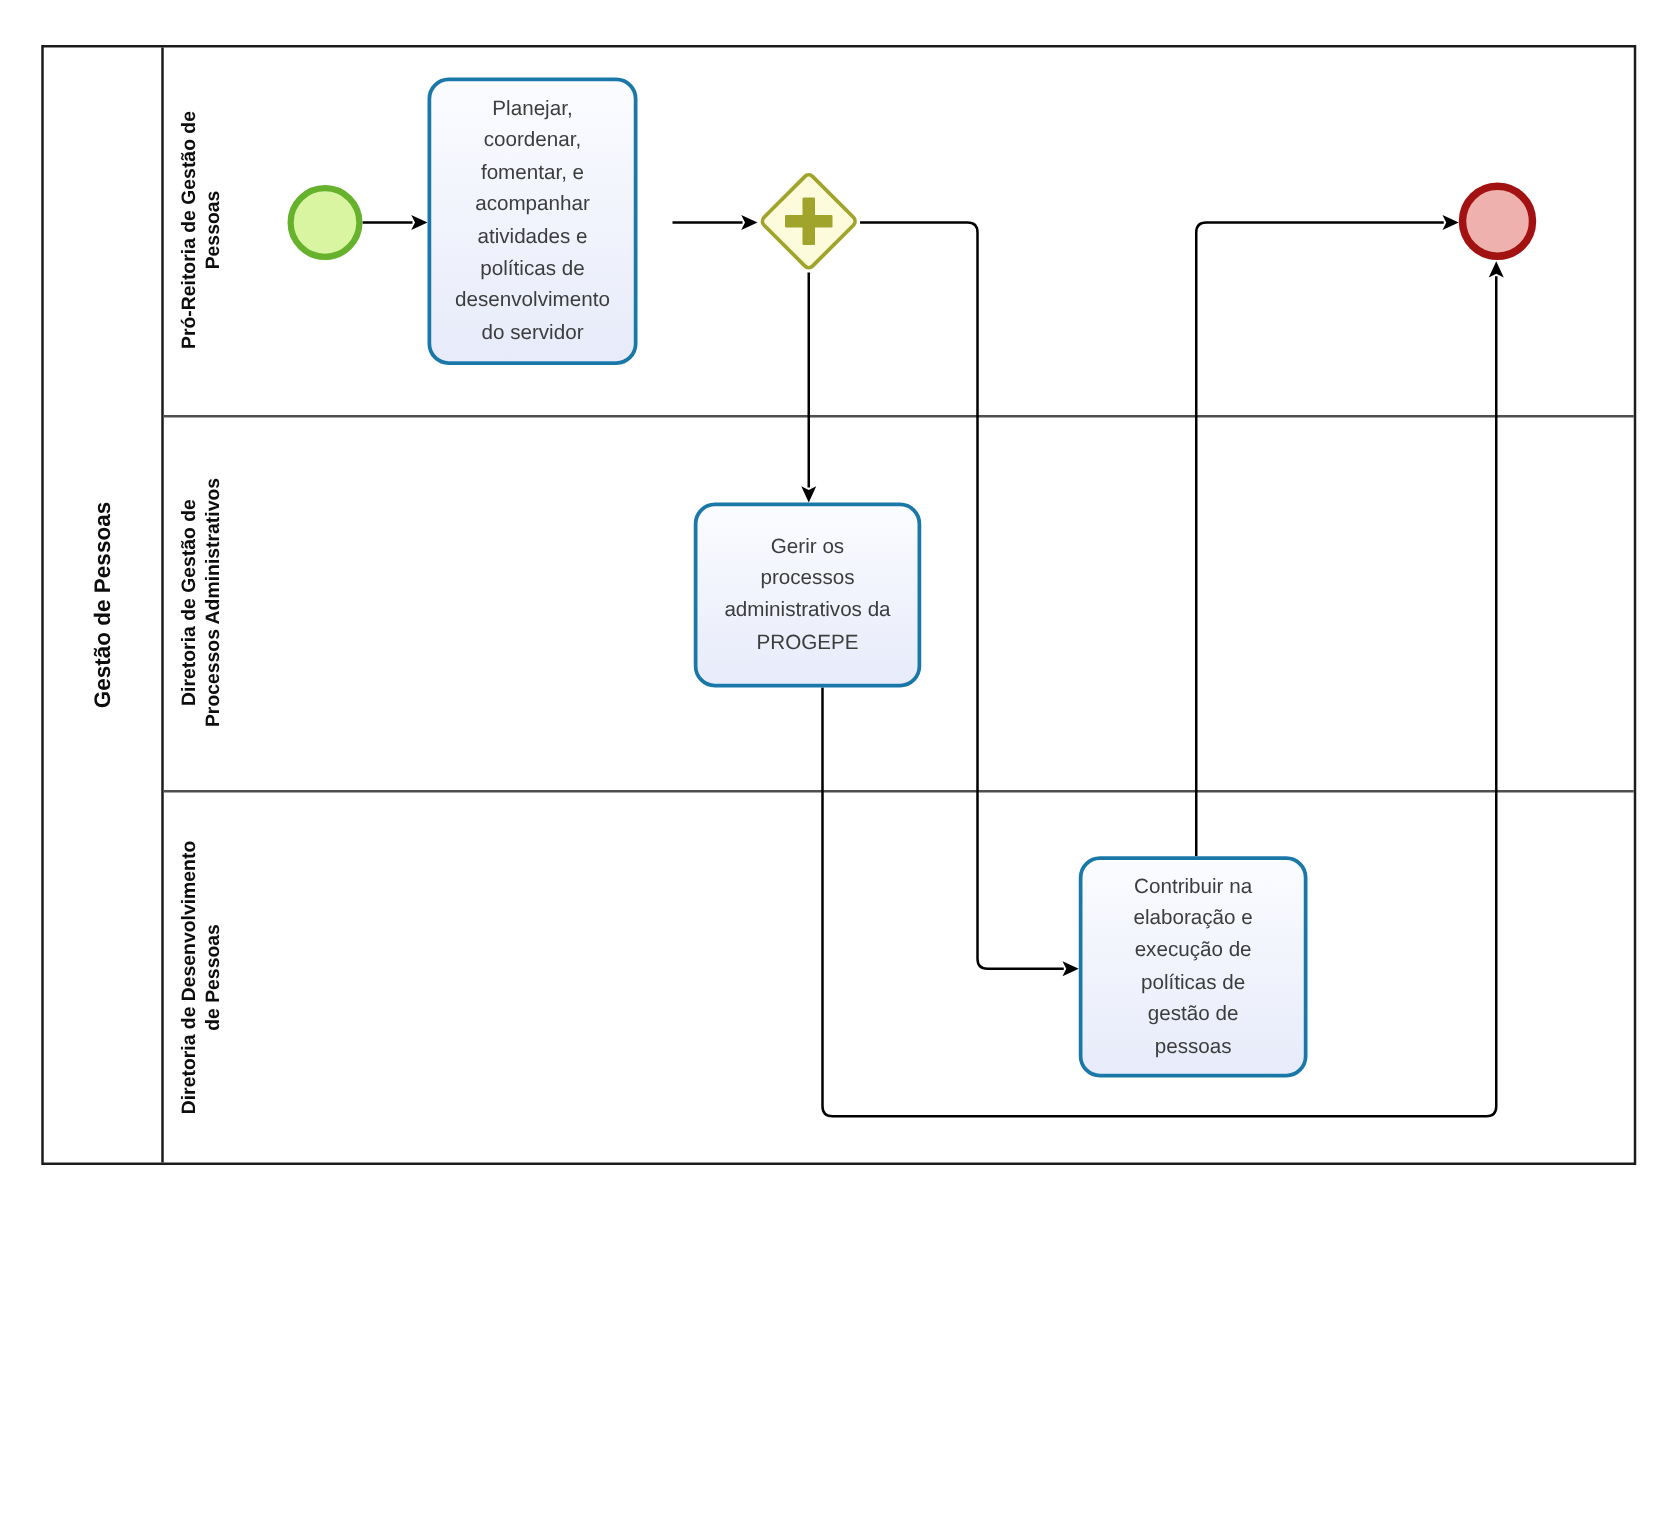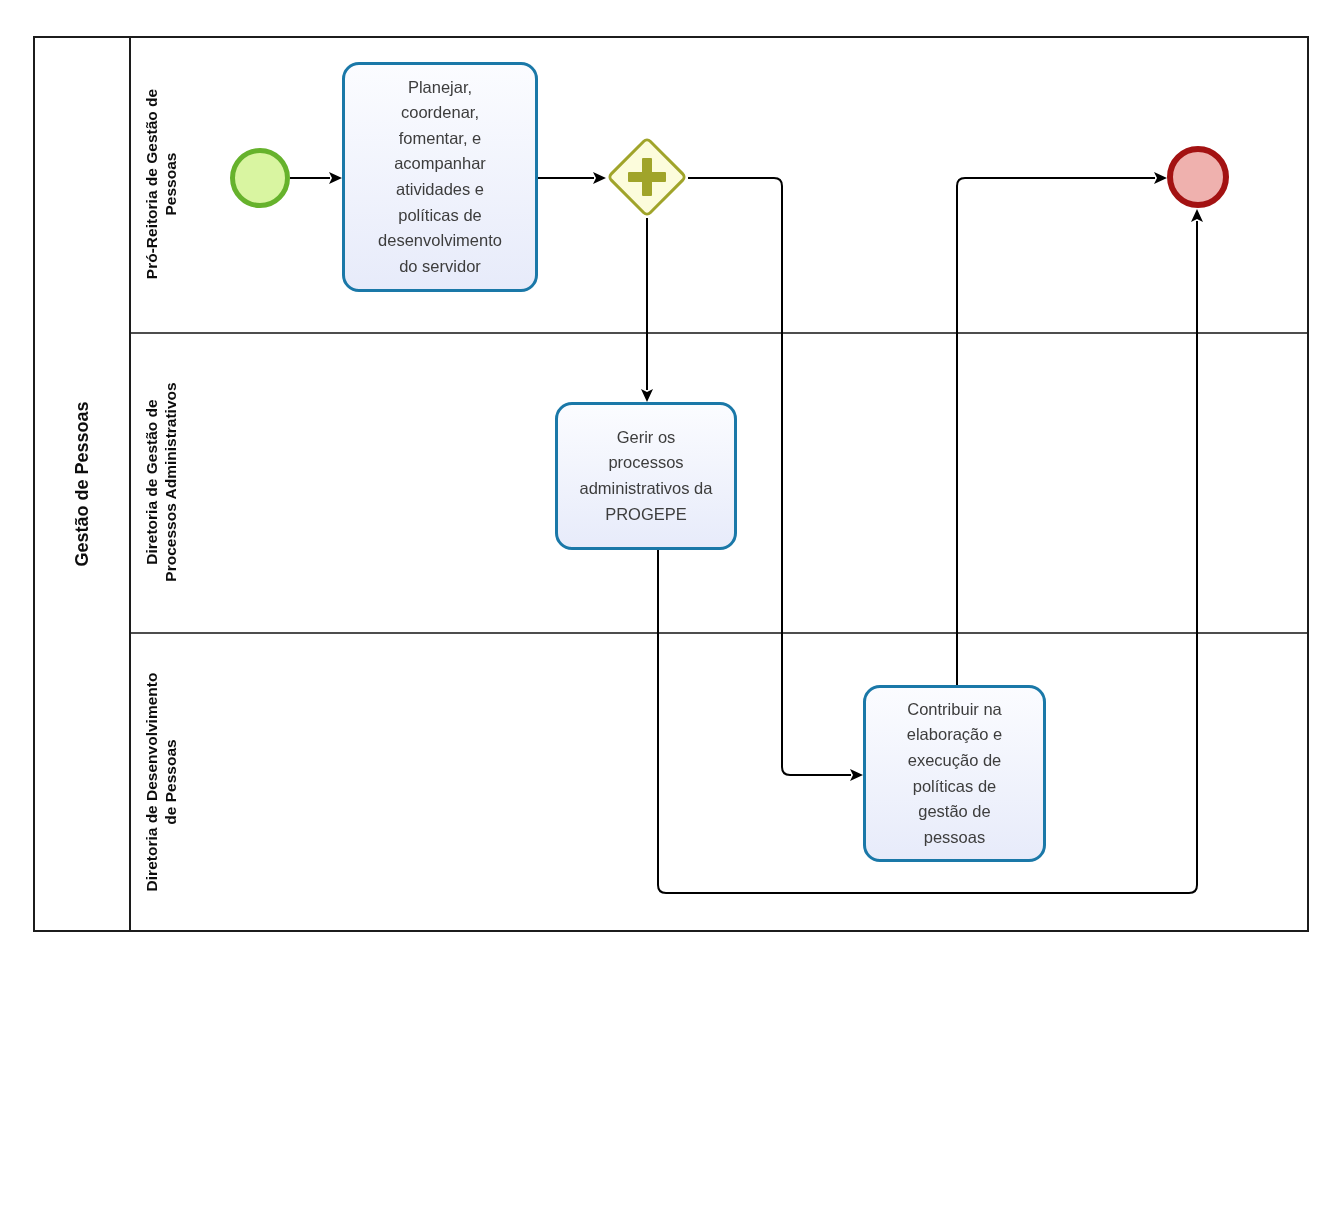--- a/index.html
+++ b/index.html
@@ -27,21 +27,21 @@
   .lane-label{height:60px;transform:rotate(-90deg);font-size:15.5px;}
   .lane-label.l1{width:230px;left:46px;top:154px;}
   .lane-label.l2{width:230px;left:46px;top:452px;}
   .lane-label.l3{width:240px;left:41px;top:752px;}
 
   
   .task{position:absolute;border:3.5px solid var(--task_border);border-radius:17px;
     background:linear-gradient(var(--task_fill_top),var(--task_fill_bottom));
     display:flex;align-items:center;justify-content:center;text-align:center;
     font-size:16.5px;line-height:1.55;color:var(--task_text);}
-  .task.t1{left:342px;top:62px;width:196px;height:230px;padding:0 22px;}
+  .task.t1{left:342px;top:62px;width:168px;height:230px;padding:0 22px;}
   .task.t2{left:555px;top:402px;width:182px;height:148px;padding:0 21px;}
   .task.t3{left:863px;top:685px;width:183px;height:177px;padding:0 25px;}
 
   .event{position:absolute;border-radius:50%;}
   .event.start{left:230px;top:148px;width:60px;height:60px;border:5px solid var(--start_border);background:var(--start_fill);}
   .event.end{left:1167px;top:146px;width:62px;height:62px;border:6px solid var(--end_border);background:var(--end_fill);}
 
   .gateway{position:absolute;left:618px;top:148px;width:58px;height:58px;transform:rotate(45deg);
     border:3px solid var(--gateway_border);border-radius:6px;background:var(--gateway_fill);}
   .gateway-plus{position:absolute;inset:0;transform:rotate(-45deg);}

